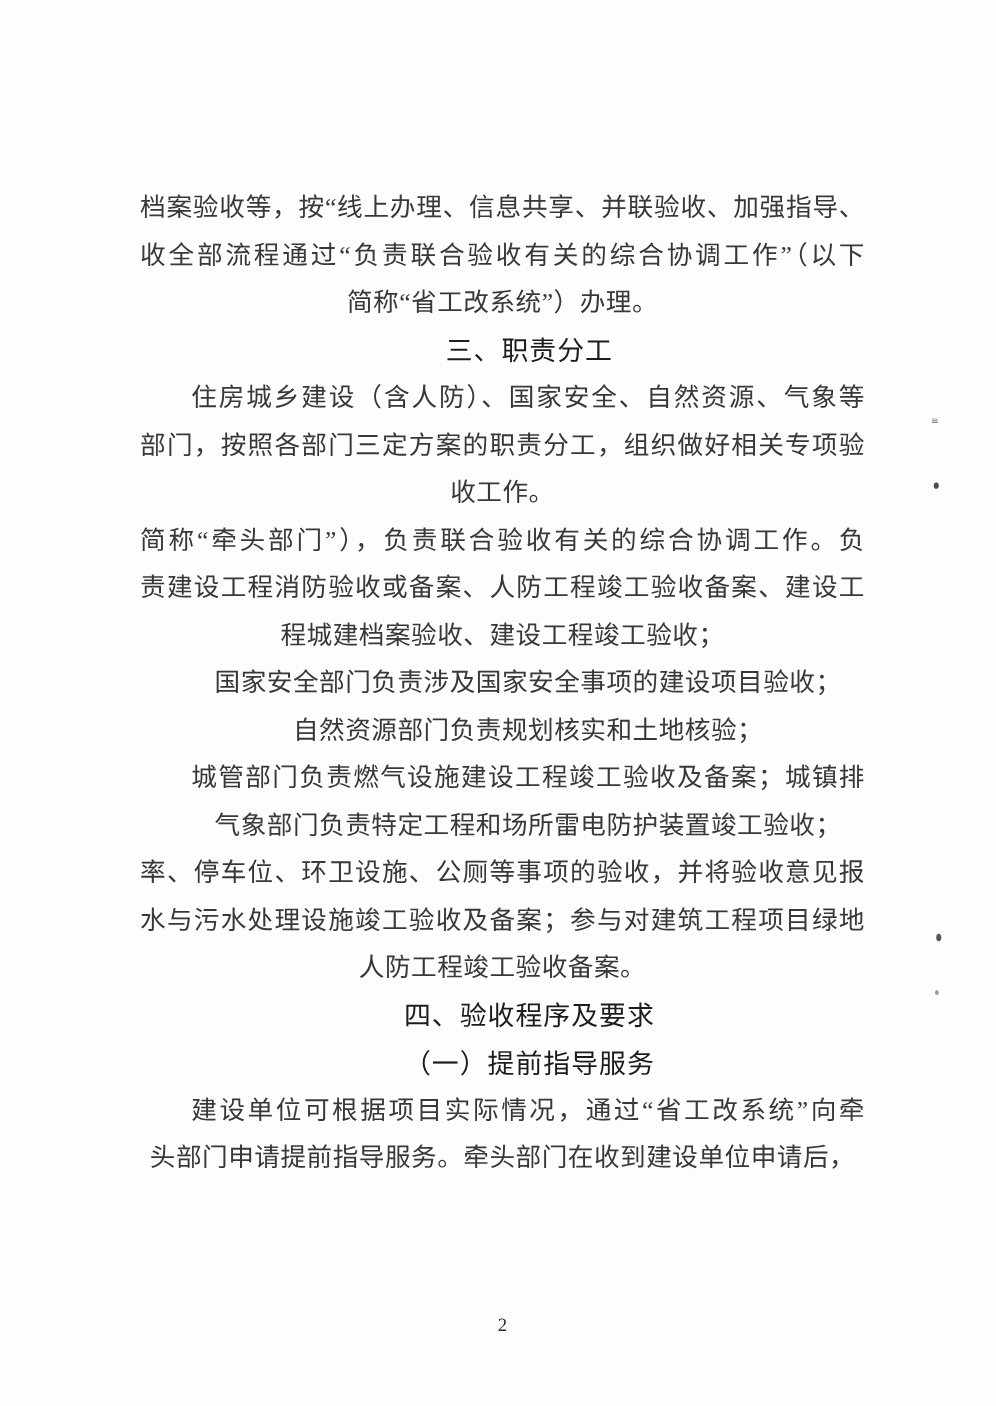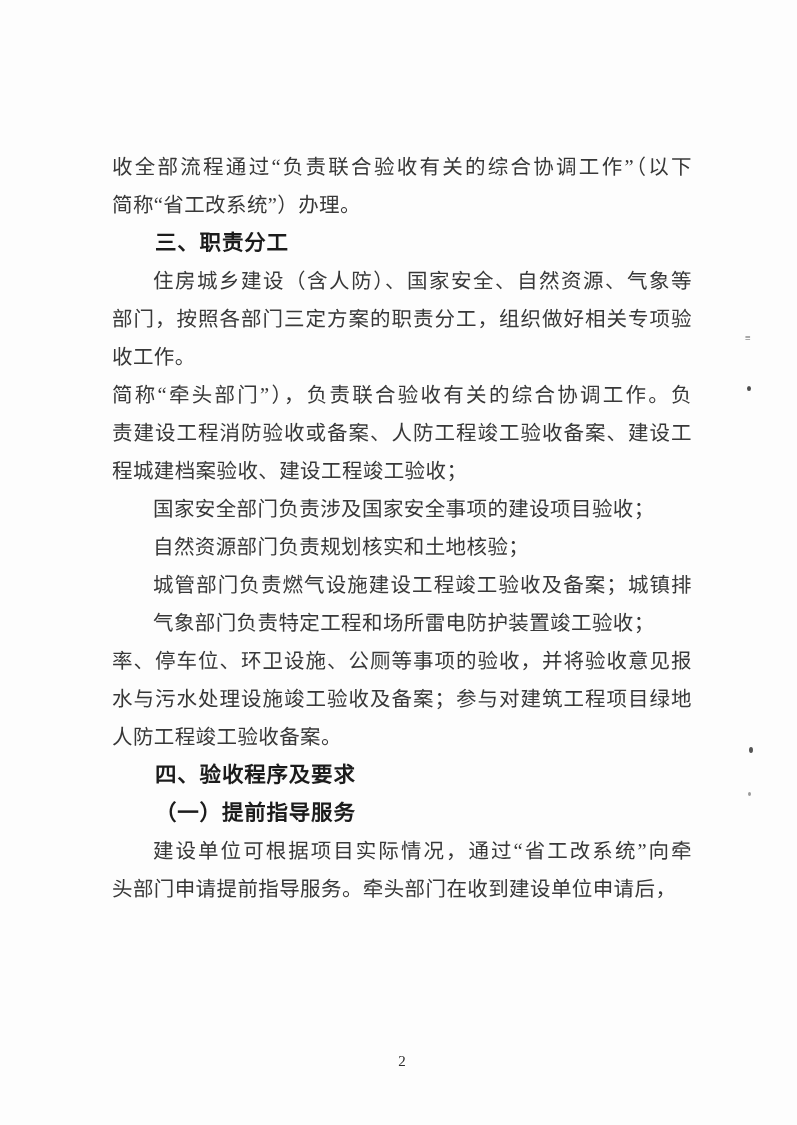--- a/index.html
+++ b/index.html
@@ -20,34 +20,34 @@
     position: absolute;
     left: 112px;
     top: 148px;
     width: 580px;
     color: #383838;
     font-size: 20.5px;
   }
   .line {
     height: 38px;
     line-height: 38px;
-    text-align: left;
+    text-align: center;
     white-space: nowrap;
     letter-spacing: 0.4px;
   }
   .line.fill {
     white-space: normal;
     text-align: justify;
     text-align-last: justify;
   }
   .line.indent {
     text-indent: 2em;
   }
   .line.h1, .line.h2 {
-    font-weight: 700;
+    font-weight: 400;
     color: #1c1c1c;
     font-size: 21.5px;
     letter-spacing: 0.8px;
   }
   .page-number {
     position: absolute;
     top: 1050px;
     left: 112px;
     width: 580px;
     height: 22px;
@@ -80,20 +80,21 @@
     width: 3px; height: 4px;
     background: #9b9b9b; border-radius: 50%;
   }
 </style>
 </head>
 <body>
 
 <div class="page">
 
   <div class="text-block">
+      <div class="line body fill">档案验收等，按“线上办理、信息共享、并联验收、加强指导、</div>
       <div class="line body fill">收全部流程通过“负责联合验收有关的综合协调工作”（以下</div>
       <div class="line body">简称“省工改系统”）办理。</div>
       <div class="line h1 indent">三、职责分工</div>
       <div class="line body fill indent">住房城乡建设（含人防）、国家安全、自然资源、气象等</div>
       <div class="line body fill">部门，按照各部门三定方案的职责分工，组织做好相关专项验</div>
       <div class="line body">收工作。</div>
       <div class="line body fill">简称“牵头部门”），负责联合验收有关的综合协调工作。负</div>
       <div class="line body fill">责建设工程消防验收或备案、人防工程竣工验收备案、建设工</div>
       <div class="line body">程城建档案验收、建设工程竣工验收；</div>
       <div class="line body indent">国家安全部门负责涉及国家安全事项的建设项目验收；</div>

